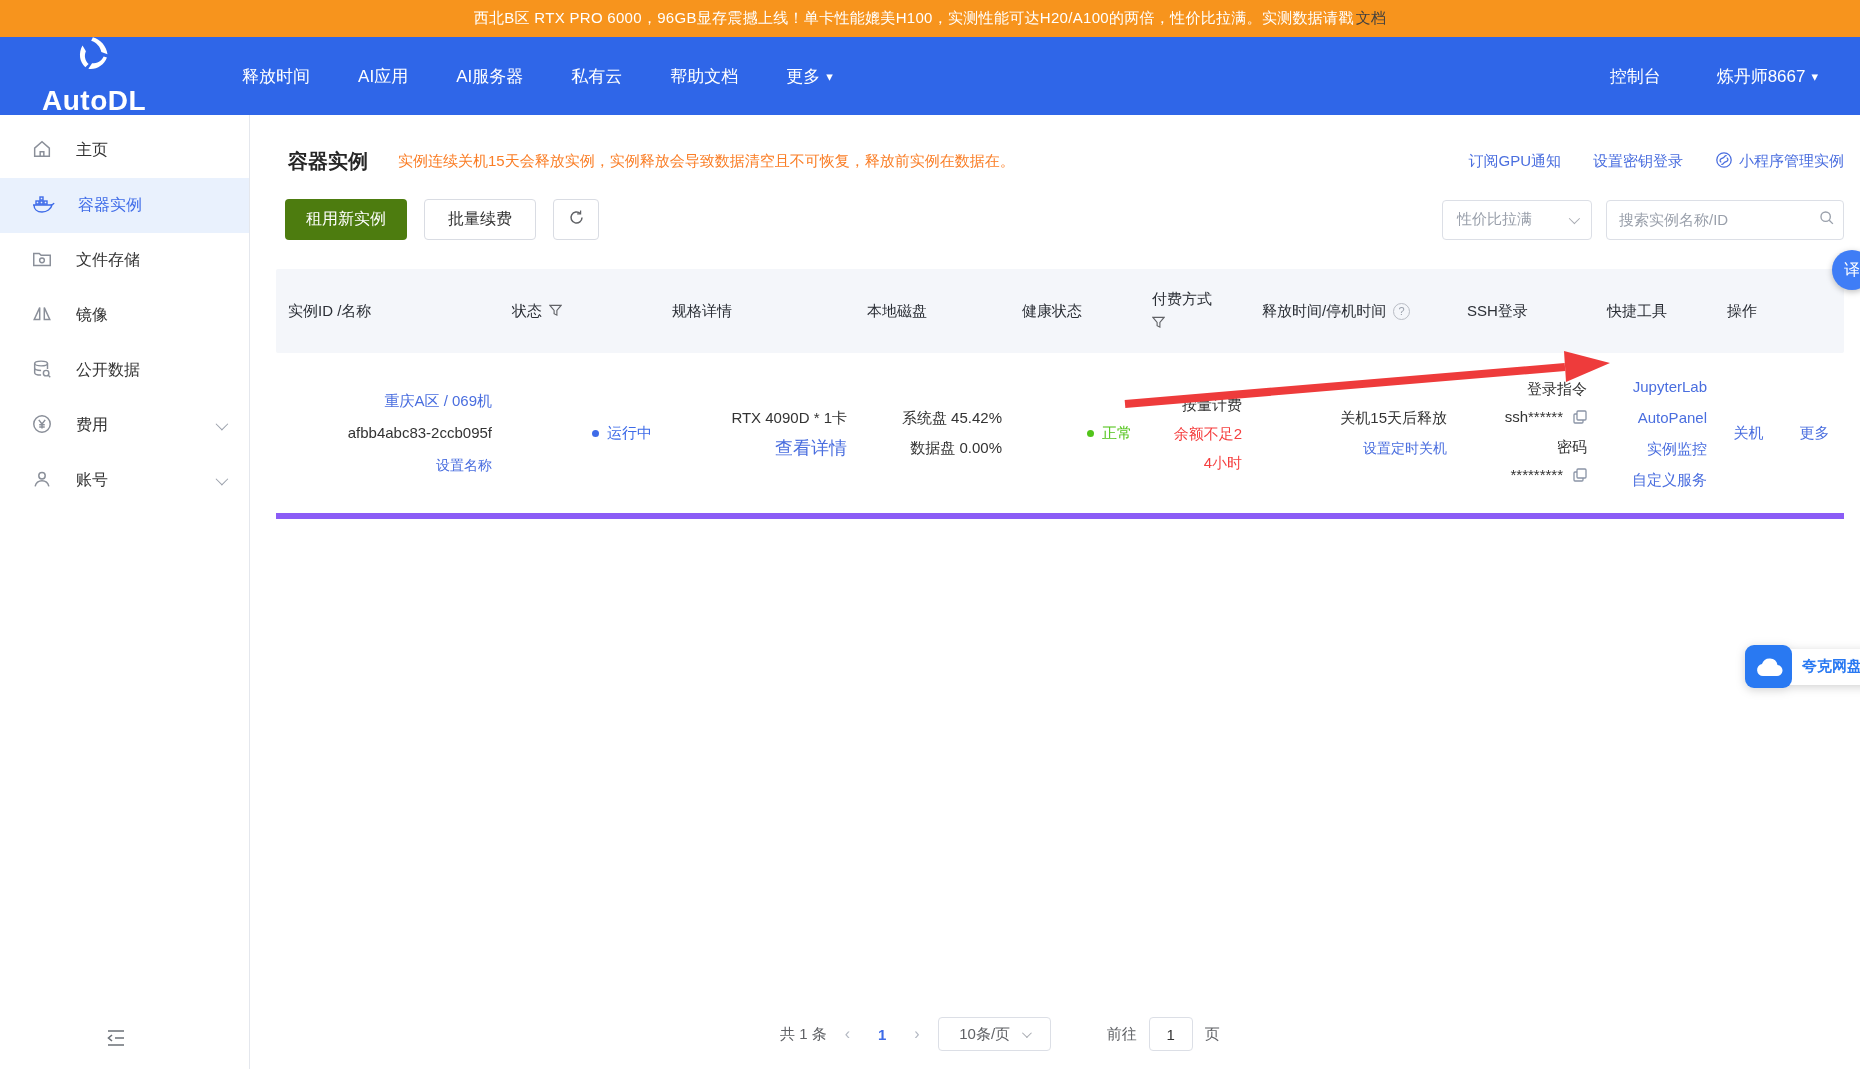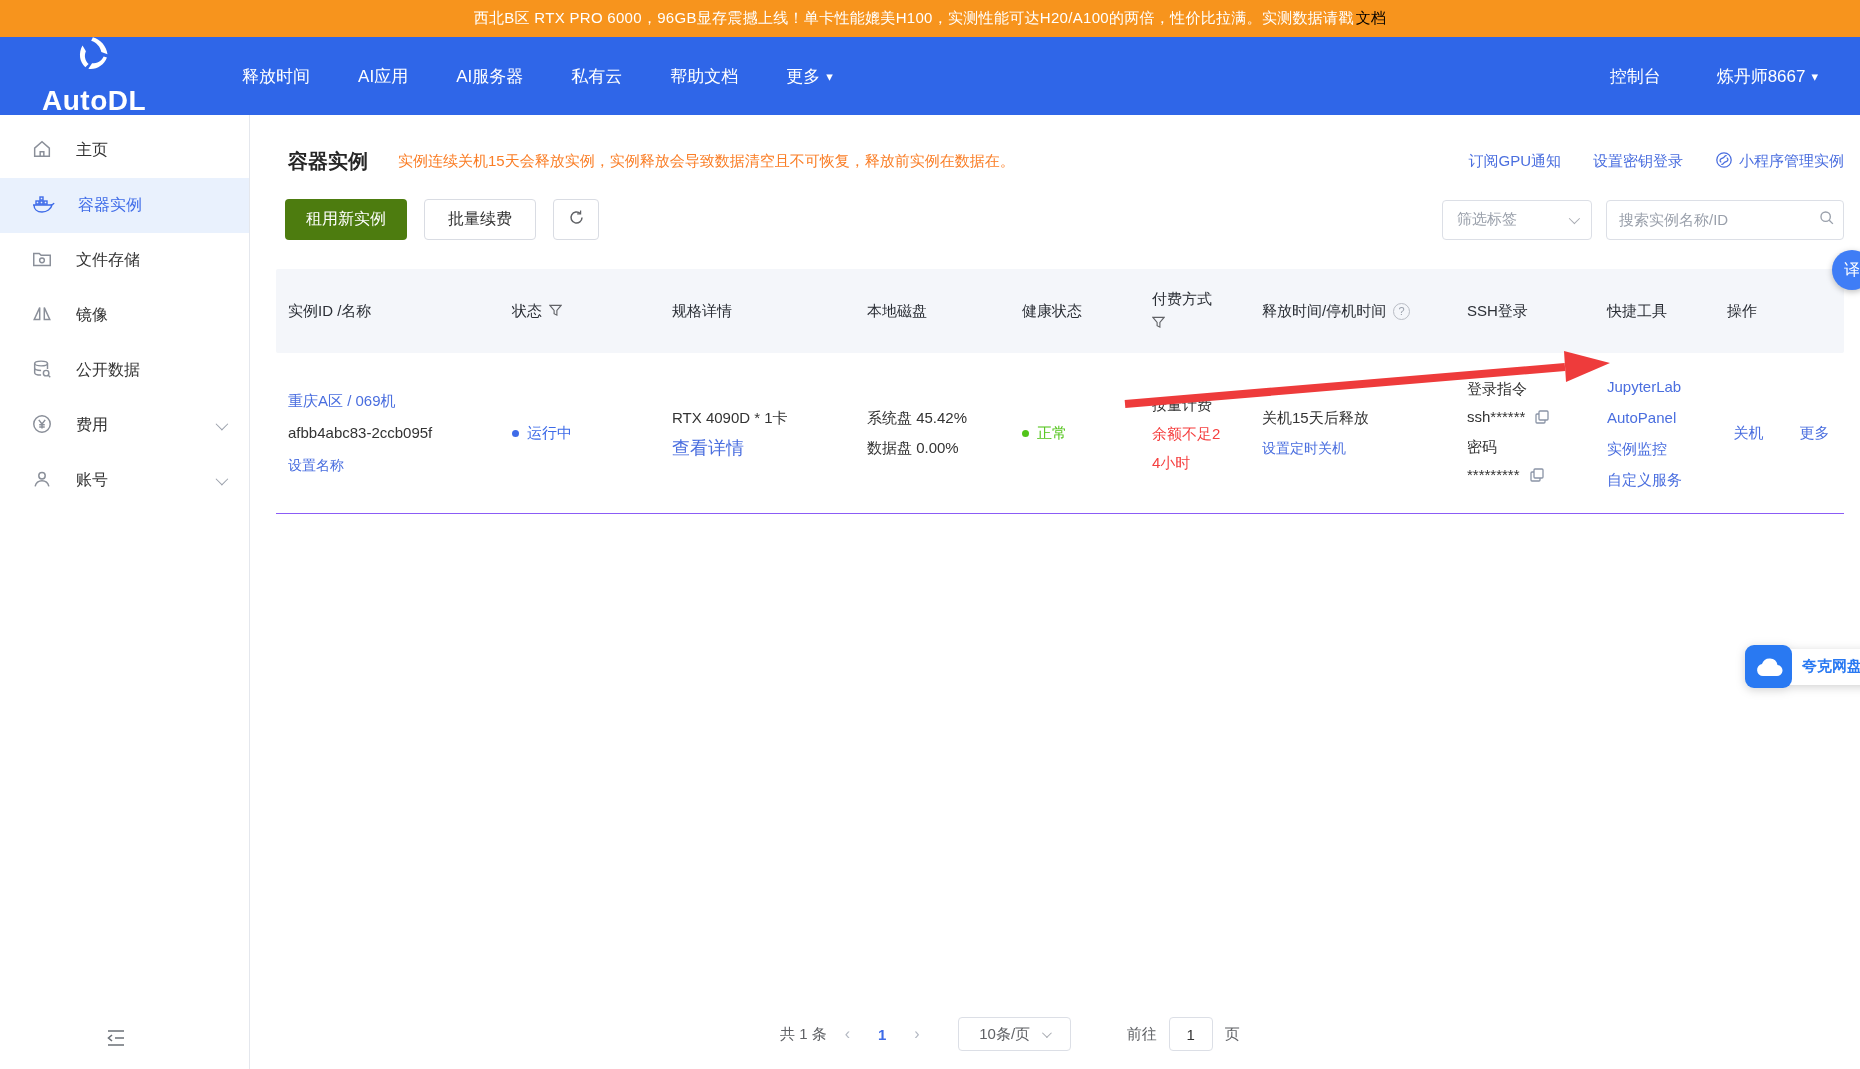--- a/index.html
+++ b/index.html
@@ -4,21 +4,21 @@
 <style>
   * { margin:0; padding:0; box-sizing:border-box; }
   html,body { width:1860px; height:1069px; }
   body {
     font-family:"Liberation Sans","DejaVu Sans",sans-serif;
     background:#fff; color:#333; overflow:hidden; position:relative;
   }
   
   .banner { height:37px; background:#f7941d; display:flex; align-items:center; justify-content:center;
             color:#fff; font-size:15px; letter-spacing:.3px; }
-  .banner .doc-link { color:#000000; margin-left:2px; cursor:pointer; }
+  .banner .doc-link { color:#404040; margin-left:2px; cursor:pointer; }
   
   .navbar { height:78px; background:#2f66e8; display:flex; align-items:center; padding:0 42px; color:#fff; }
   .brand { display:flex; align-items:center; gap:10px;flex-direction:column; }
   .brand-name { font-size:28px; font-weight:700; letter-spacing:.5px; }
   .nav-items { display:flex; gap:48px; margin-left:96px; font-size:17px; }
   .nav-item { cursor:pointer; display:flex; align-items:center; gap:6px; }
   .nav-right { margin-left:auto; display:flex; gap:56px; font-size:17px; align-items:center; }
   .caret { font-size:13px; }
   
   .layout { display:flex; height:954px; }
@@ -54,21 +54,21 @@
   .search-box input { border:none; outline:none; flex:1; font-size:15px; font-family:inherit; color:#333; }
   .search-box input::placeholder { color:#9aa0ab; }
   
   .tbl { margin-top:29px; }
   .tbl-header { display:flex; background:#f4f6fa; min-height:84px; align-items:center;
                 font-size:15px; color:#2b2f36; border-radius:2px; }
   .th { padding-left:12px; display:flex; align-items:center; gap:7px; }
   .th.stack { flex-direction:column; align-items:flex-start; gap:6px; }
   .c1{width:224px;} .c2{width:160px;} .c3{width:195px;} .c4{width:155px;} .c5{width:130px;}
   .c6{width:110px;} .c7{width:205px;} .c8{width:140px;} .c9{width:120px;} .c10{flex:1;}
-  .tbl-row { display:flex; min-height:156px; background:#fff; border-bottom:1px solid #8b5cf6; }
+  .tbl-row { display:flex; min-height:156px; background:#fff; border-bottom:6px solid #8b5cf6;text-align:right; }
   .td { padding:18px 8px 18px 12px; display:flex; flex-direction:column; justify-content:center; font-size:15px; }
   .link { color:#4a6edf; cursor:pointer; }
   .td .line { line-height:30px; white-space:nowrap; }
   .dot { display:inline-block; width:7px; height:7px; border-radius:50%; margin-right:8px; vertical-align:middle; }
   .status-running { color:#3e6be8; }
   .status-running .dot { background:#3e6be8; }
   .health-ok { color:#52c41a; }
   .health-ok .dot { background:#52c41a; }
   .red { color:#f53f3f; }
   .copy-icon { margin-left:10px; cursor:pointer; vertical-align:-2px; }
@@ -76,21 +76,21 @@
   
   .q-circle { width:17px; height:17px; border:1px solid #b8bcc4; border-radius:50%; color:#9aa0ab;
               font-size:11px; display:inline-flex; align-items:center; justify-content:center; cursor:pointer; }
   
   .pagination { position:absolute; left:530px; bottom:18px; display:flex; align-items:center;
                 font-size:15px; color:#606266; }
   .pg-total { }
   .pg-arrow { color:#b3b8c2; font-size:16px; padding:0 18px; cursor:pointer; }
   .pg-num { color:#3e6be8; font-weight:700; padding:0 10px; cursor:pointer; }
   .pg-size { width:113px; height:34px; border:1px solid #dcdfe6; border-radius:4px; display:flex;
-             align-items:center; justify-content:center; gap:12px; margin-left:20px; cursor:pointer; }
+             align-items:center; justify-content:center; gap:12px; cursor:pointer; }
   .pg-size .chev { width:7px; height:7px; border-right:1.5px solid #a8abb2; border-bottom:1.5px solid #a8abb2;
                    transform:rotate(45deg) translateY(-2px); }
   .pg-goto { margin-left:56px; }
   .pg-input { width:44px; height:34px; border:1px solid #dcdfe6; border-radius:4px; text-align:center;
               font-size:15px; margin:0 12px; font-family:inherit; color:#333; outline:none; }
   
   .translate-badge { position:absolute; right:-12px; top:250px; width:40px; height:40px; border-radius:50%;
                      background:#3f7df6; color:#fff; font-size:16px; display:flex; align-items:center;
                      justify-content:center; box-shadow:0 2px 6px rgba(0,0,0,.25); cursor:pointer; }
   .netdisk { position:absolute; right:-46px; top:645px; display:flex; align-items:center; cursor:pointer;
@@ -247,21 +247,21 @@
       <button class="btn btn-icon">
         <span>
           <svg width="17" height="17" viewBox="0 0 20 20" fill="none" stroke="#606266" stroke-width="1.7">
             <path d="M16.5 10 a6.5 6.5 0 1 1 -2-4.7"></path>
               <path d="M14.8 1.8 v4 h-4" stroke-width="1.5"></path>
           </svg>
         </span>
       </button>
       <div class="toolbar-right">
         <div class="select-box">
-          <span>筛选标签</span>
+          <span>性价比拉满</span>
           <span class="chev"></span>
         </div>
         <div class="search-box">
           <input type="text" placeholder="搜索实例名称/ID" style="">
           <span>
             <svg width="17" height="17" viewBox="0 0 20 20" fill="none" stroke="#9aa0ab" stroke-width="1.6">
               <circle cx="9" cy="9" r="5.5"></circle>
                 <path d="M13.2 13.2 L17.5 17.5"></path>
             </svg>
           </span>

